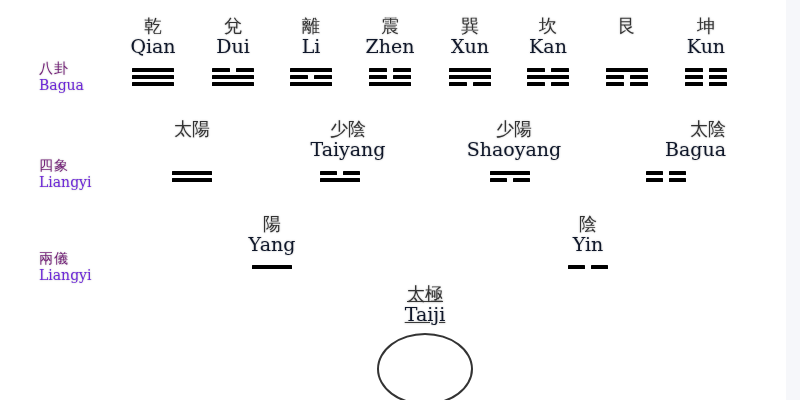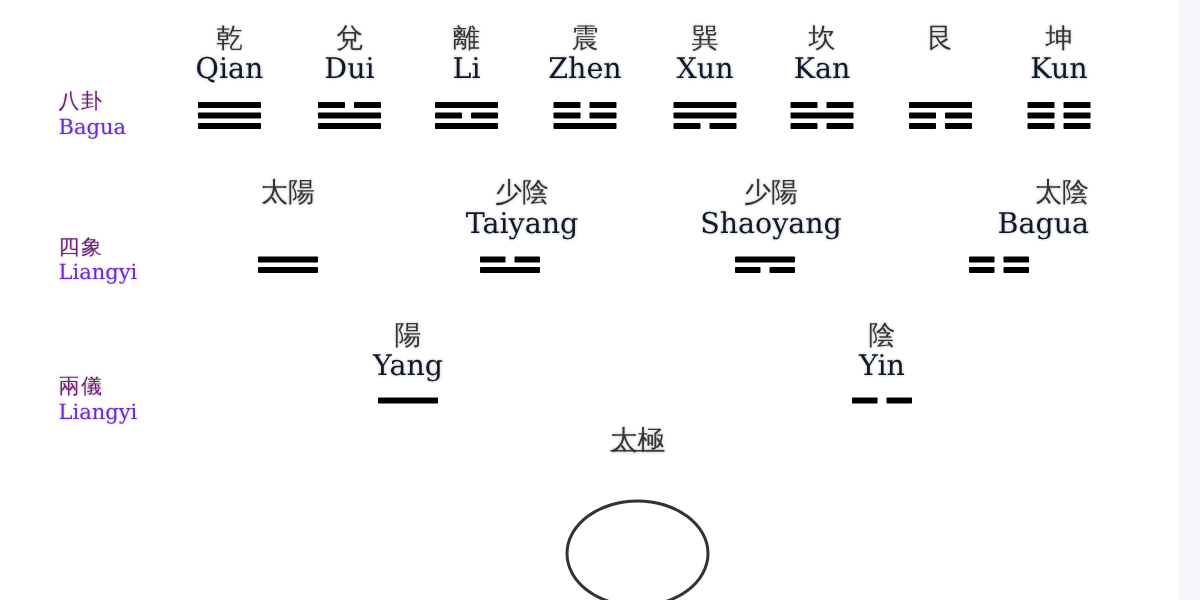--- a/index.html
+++ b/index.html
@@ -254,17 +254,18 @@
       <div class="lines" style="left: 568px; top: 265px; width: 40px;">
         <div class="line broken">
           <div class="seg"></div>
           <div class="seg"></div>
         </div>
       </div>
     </div>
 
   <div class="node" style="left:425px; top:283px;text-decoration:underline;">
     <div class="zh">太極</div>
+    <div class="en">Taiji</div>
   </div>
   <div class="taiji-circle"></div>
 </div>
 
 <div class="edge-strip"></div>
 
 </body></html>

